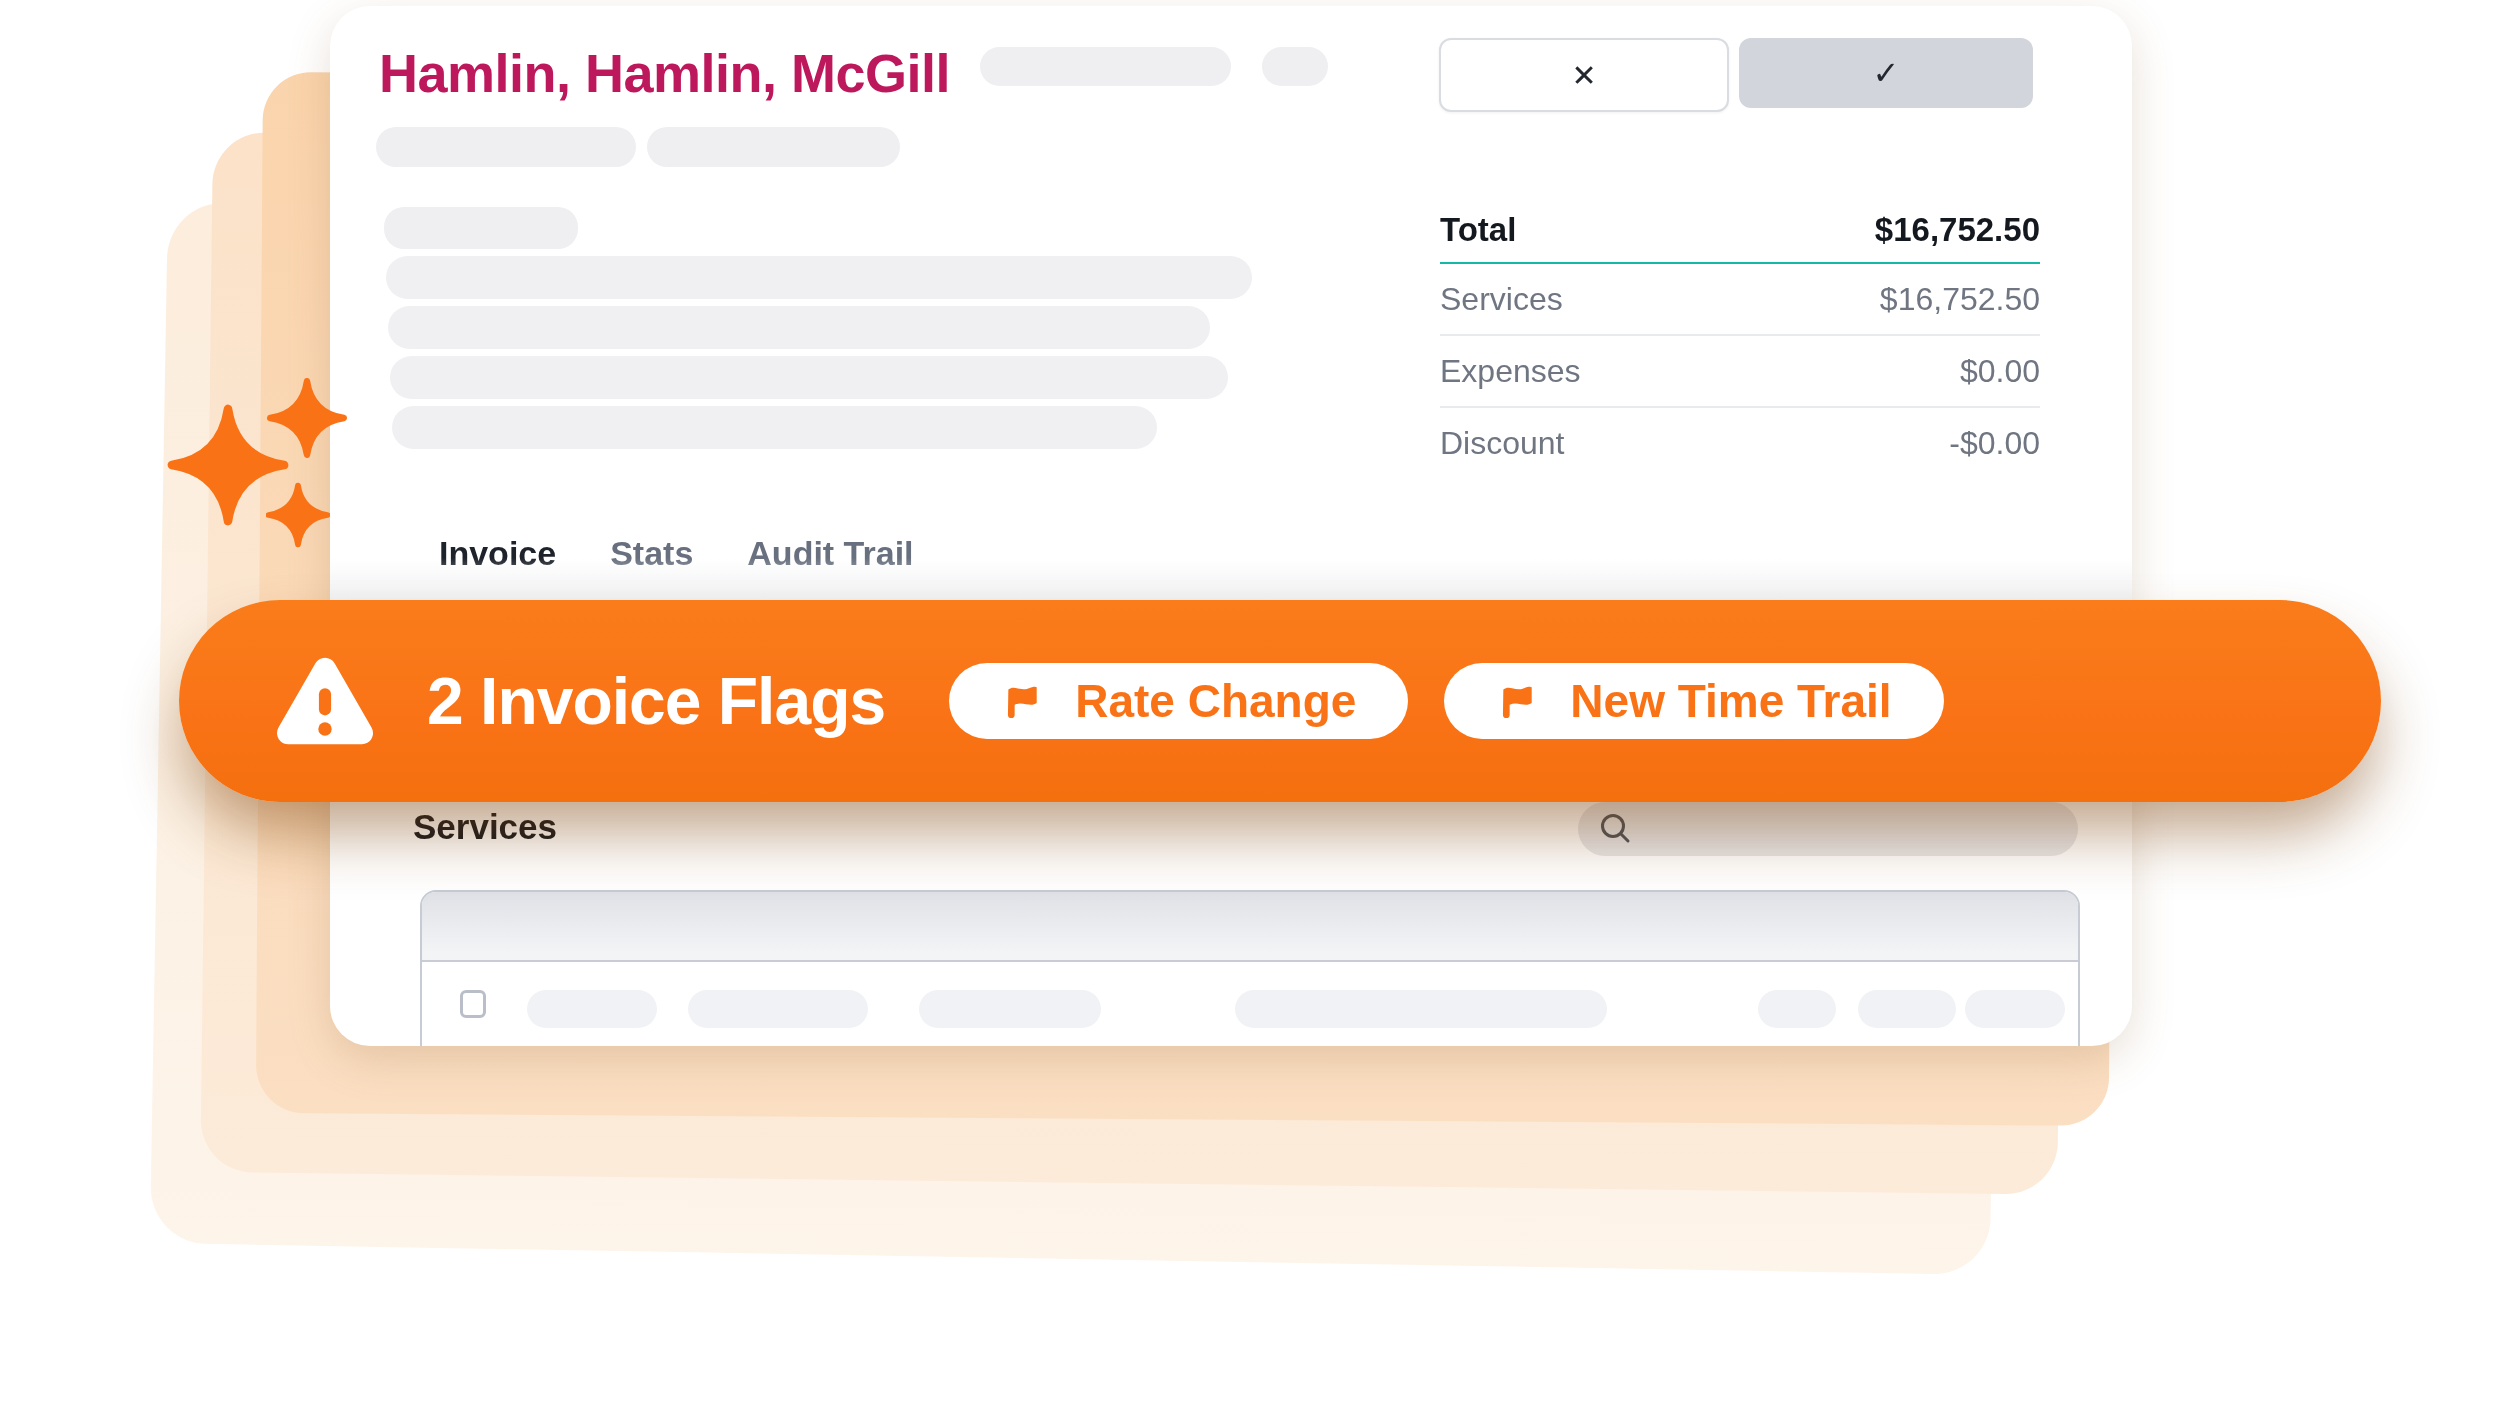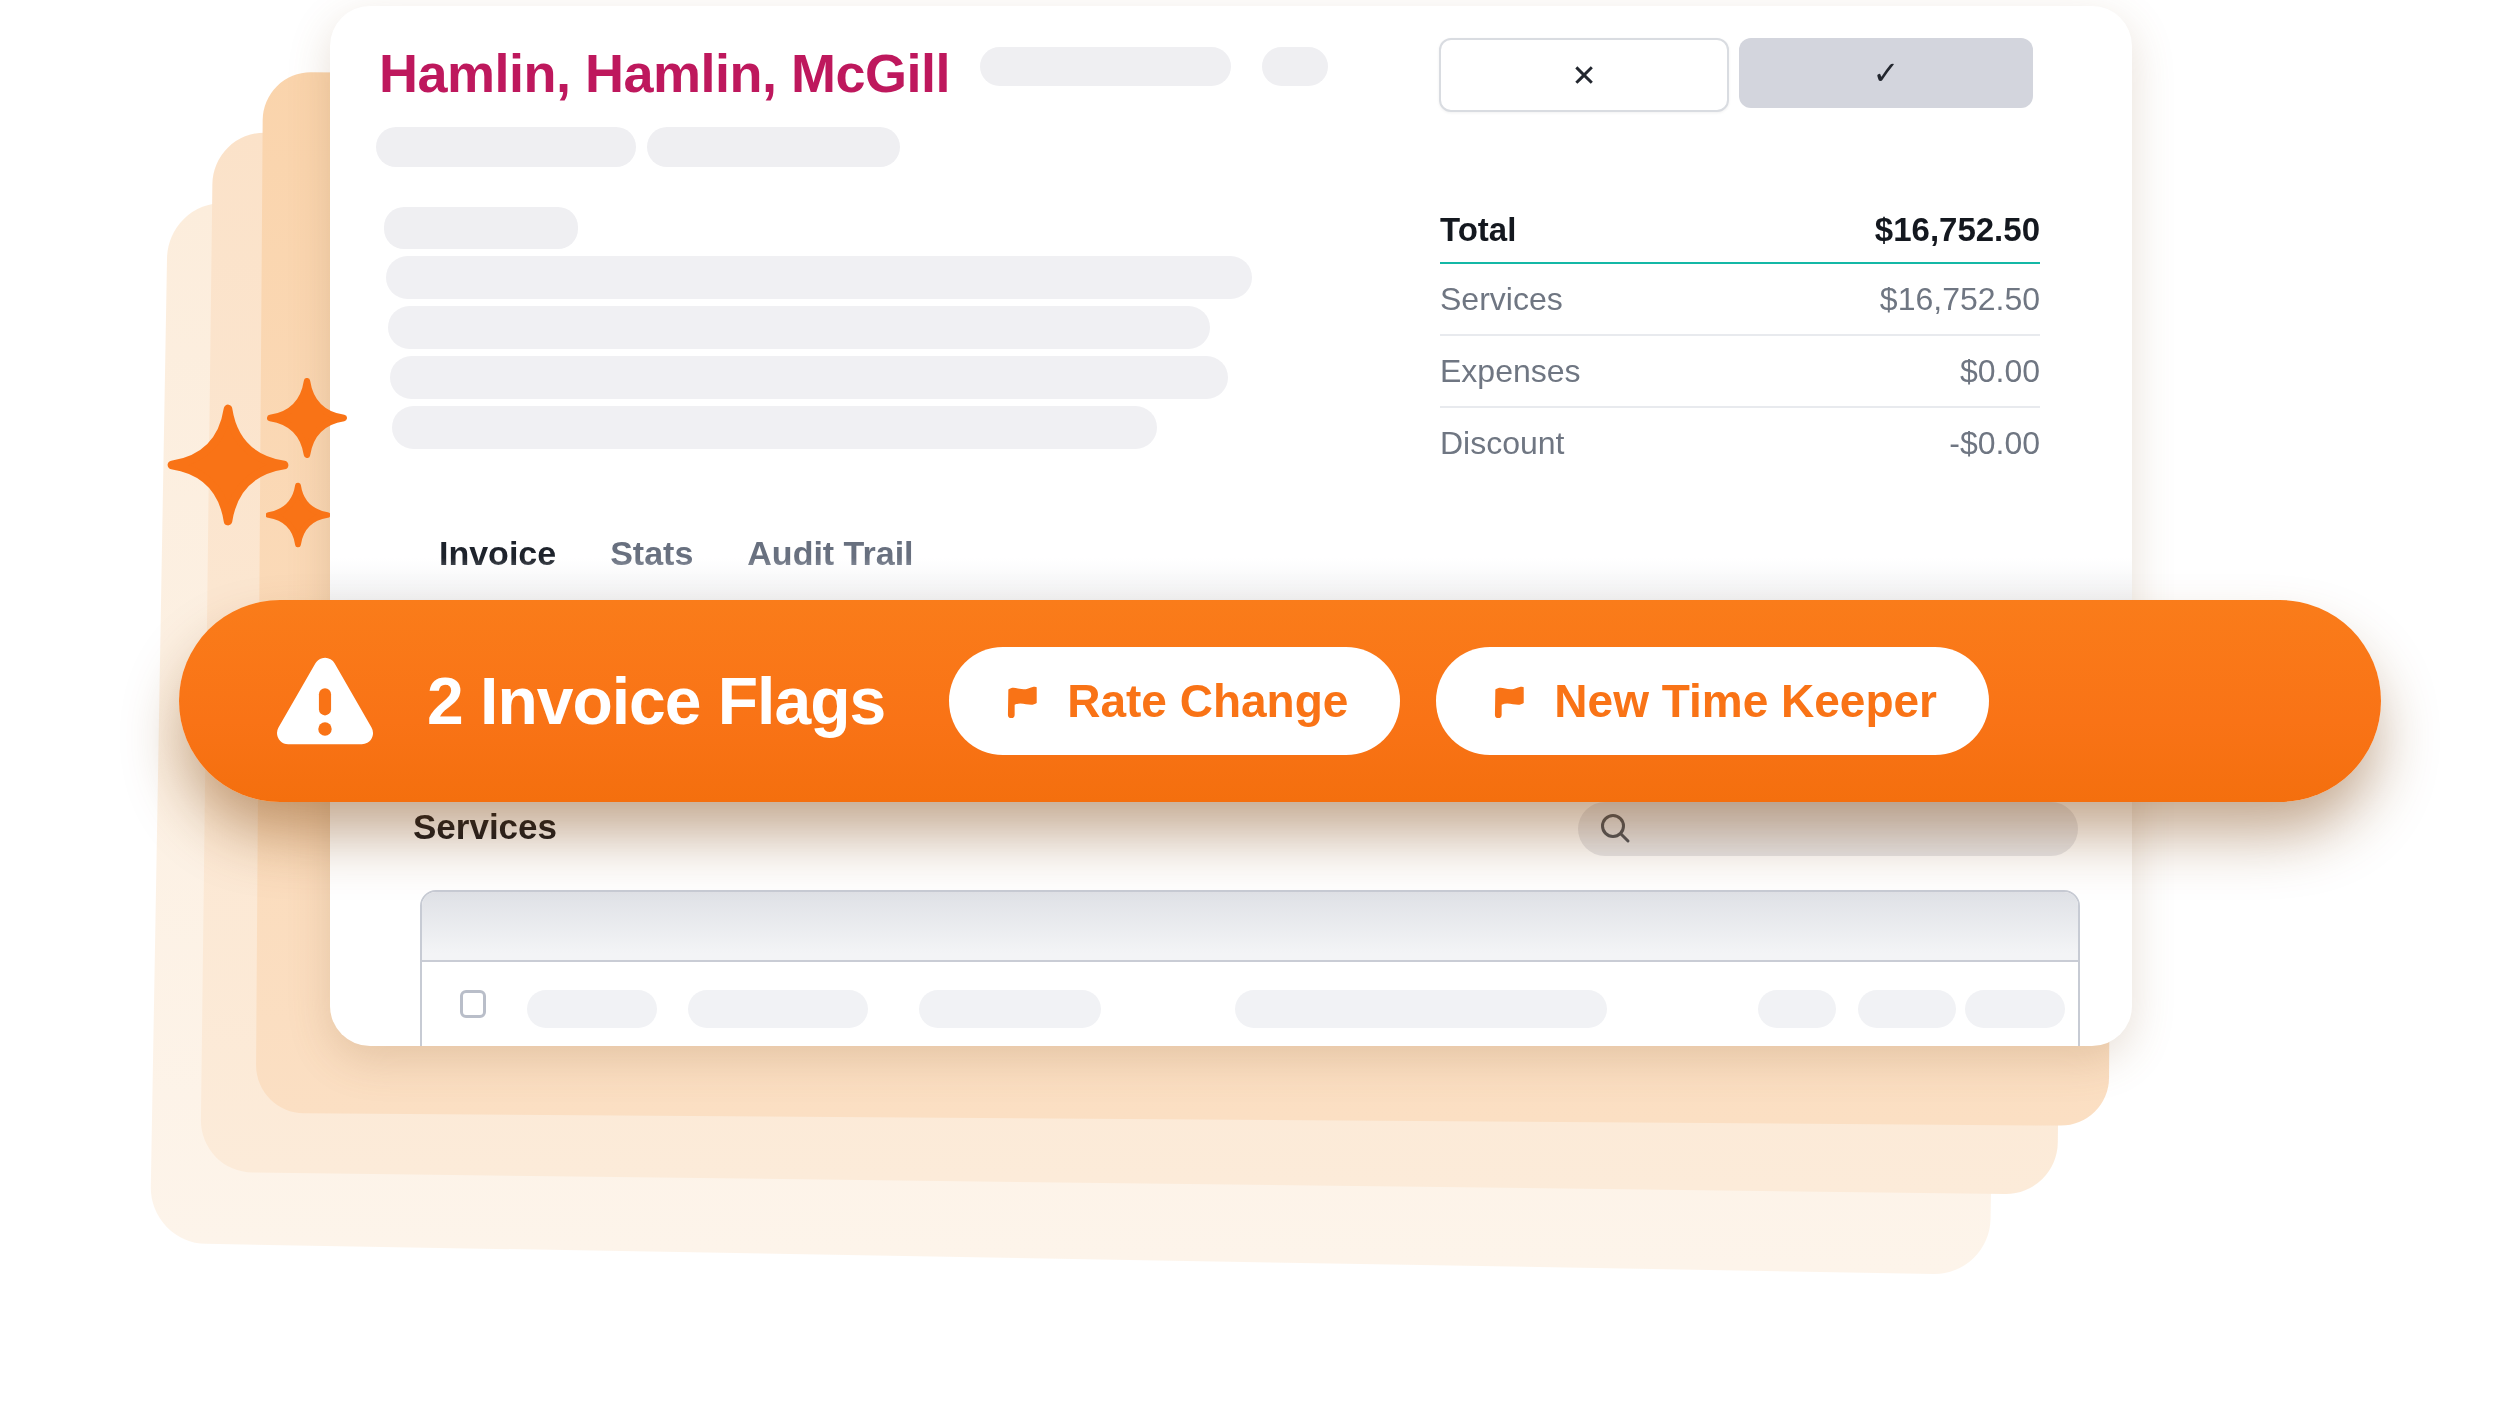--- a/index.html
+++ b/index.html
@@ -65,22 +65,22 @@
   .rpill{position:absolute;top:28px;height:38px;border-radius:19px;background:#F1F2F5;}
 
   
   .banner{position:absolute;left:179px;top:600px;width:2202px;height:202px;border-radius:101px;
     background:linear-gradient(180deg,#FA7C1A 0%,#F97316 60%,#F46F0E 100%);
     box-shadow:0 36px 62px -6px rgba(125,66,12,.48);
     display:flex;align-items:center;padding-left:94px;box-sizing:border-box;z-index:10;}
   .warn-wrap{width:104px;height:96px;flex:0 0 auto;}
   .headline{margin-left:50px;font-size:66px;font-weight:800;color:#ffffff;letter-spacing:-1px;white-space:nowrap;}
   .flagbtns{display:flex;gap:36px;margin-left:64px;}
-  .flagbtn{height:108px;border-radius:54px;background:#ffffff;color:#F97316;font-size:46px;font-weight:700;
-    display:inline-flex;align-items:center;gap:24px;padding:0 52px;white-space:nowrap;cursor:pointer;}
+  .flagbtn{height:76px;border-radius:54px;background:#ffffff;color:#F97316;font-size:46px;font-weight:700;
+    display:inline-flex;align-items:center;gap:32px;padding:0 52px;white-space:nowrap;cursor:pointer;}
 
   
   .star{position:absolute;z-index:6;}
   .star-big{left:162px;top:404px;width:132px;height:122px;}
   .star-med{left:266px;top:378px;width:82px;height:80px;}
   .star-small{left:266px;top:482px;width:64px;height:66px;}
 </style>
 </head>
 <body>
 
@@ -183,21 +183,21 @@
           </svg>
         </span>
         <span>Rate Change</span>
       </div>
       <div class="flagbtn">
         <span style="display:inline-flex;">
           <svg width="42" height="42" viewBox="0 0 40 40">
             <path d="M7 9 C13 4.5 18 11 26 8 C30 6.5 33 6 34 7 L34 22 C28 26.5 21 20 13 23.5 L13 33 a3.2 3.2 0 0 1 -6.4 0 Z" fill="#F97316"></path>
           </svg>
         </span>
-        <span>New Time Keeper</span>
+        <span>New Time Trail</span>
       </div>
     </div>
   </div>
 
   <svg class="star star-big" viewBox="0 0 100 100">
     <path d="M50 4 C54 30 70 46 96 50 C70 54 54 70 50 96 C46 70 30 54 4 50 C30 46 46 30 50 4 Z" fill="#F97316" stroke="#F97316" stroke-width="7" stroke-linejoin="round"></path>
   </svg>
   <svg class="star star-med" viewBox="0 0 100 100">
     <path d="M50 4 C54 30 70 46 96 50 C70 54 54 70 50 96 C46 70 30 54 4 50 C30 46 46 30 50 4 Z" fill="#F97316" stroke="#F97316" stroke-width="8" stroke-linejoin="round"></path>
   </svg>

